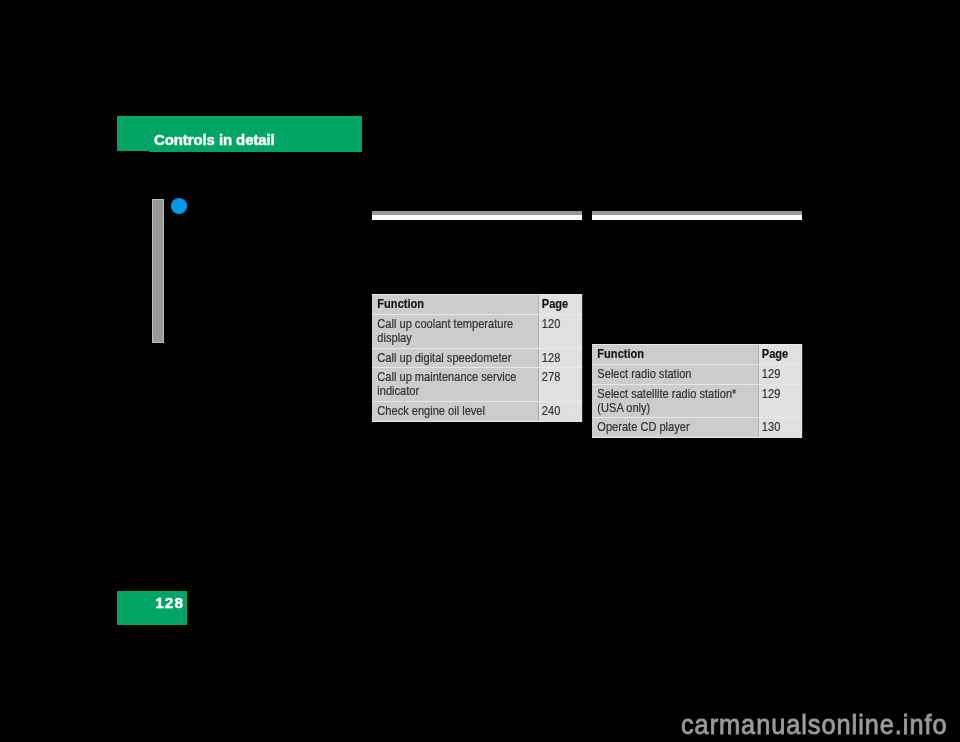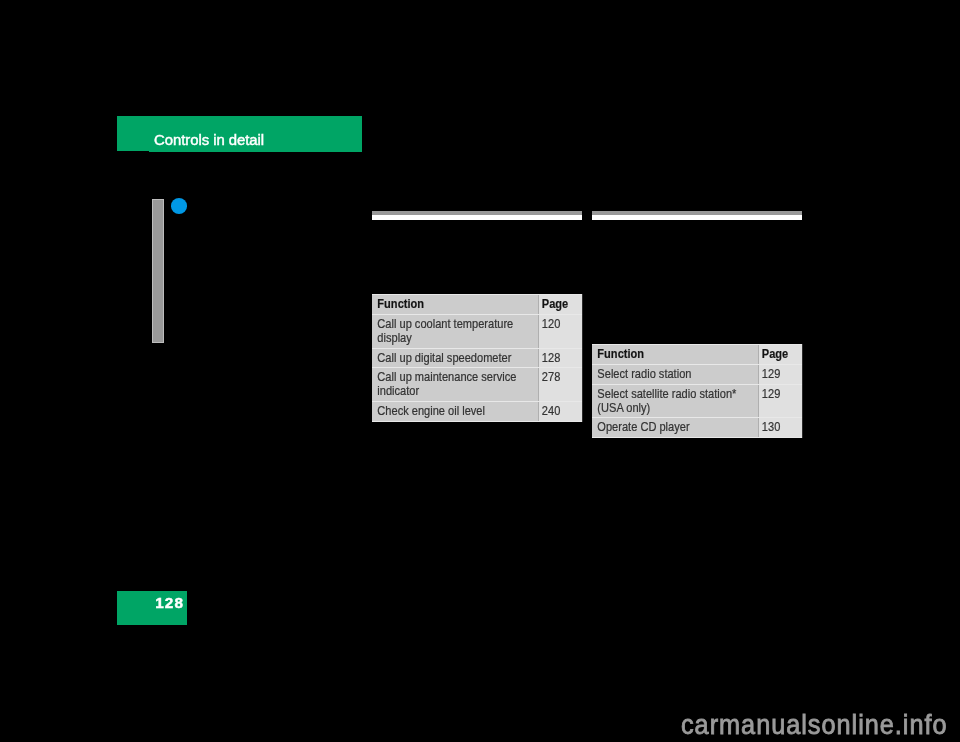--- a/index.html
+++ b/index.html
@@ -13,21 +13,21 @@
   body{width:960px;height:742px;position:relative;overflow:hidden;
        font-family:"Liberation Sans",sans-serif;
        -webkit-font-smoothing:antialiased;}
   .page{position:absolute;left:0;top:0;width:960px;height:742px;background:var(--page-bg);}
 
   
   .chapter-band{position:absolute;left:117px;top:116px;width:245px;height:36px;
                 background:var(--accent-green);}
   .chapter-tab{position:absolute;left:117px;top:151px;width:32px;height:1.3px;
                background:var(--page-bg);}
-  .chapter-title{position:absolute;left:154px;top:133px;font-size:14.9px;font-weight:normal;
+  .chapter-title{position:absolute;left:154px;top:133px;font-size:14.9px;font-weight:bold;
                  color:var(--title-text);letter-spacing:-0.05px;line-height:15px;white-space:nowrap;
                  -webkit-text-stroke:0.45px var(--title-text);}
 
   
   .side-rule{position:absolute;background:var(--margin-rule-gray);
              border:1px solid #bdbdbd;box-sizing:border-box;}
   .blue-dot{position:absolute;border-radius:50%;background:var(--bullet-blue);}
 
   
   .col-rule{position:absolute;height:9px;}

